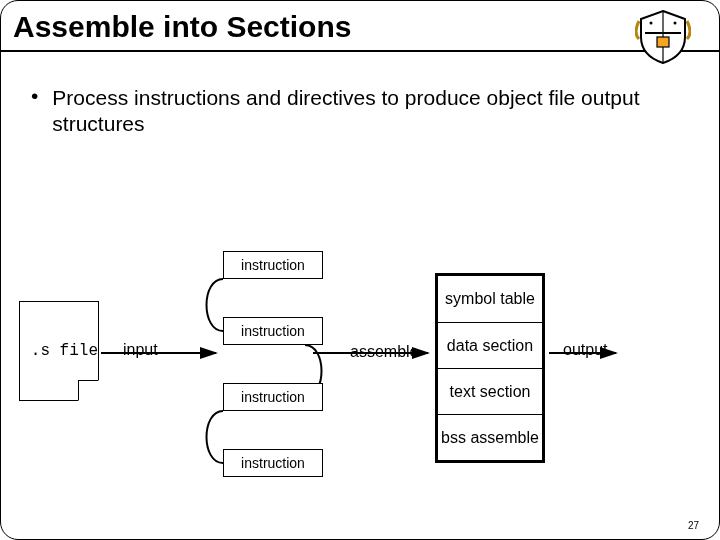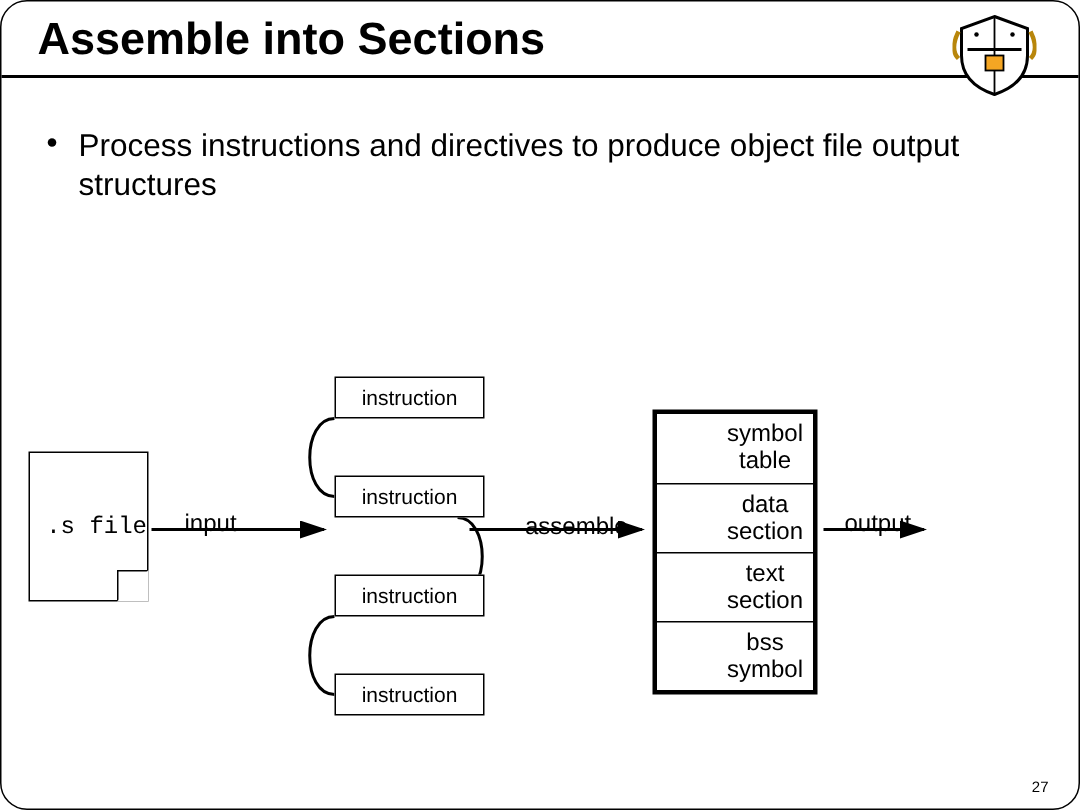--- a/index.html
+++ b/index.html
@@ -1,37 +1,37 @@
 <!DOCTYPE html>
 <html><head>
 <meta charset="utf-8">
 <style>
   * { box-sizing: border-box; margin: 0; padding: 0; }
   body { width: 720px; height: 540px; background: #fff; font-family: Arial, sans-serif; position: relative; overflow: hidden; }
   .slide { width: 720px; height: 540px; border: 1.5px solid #000; border-radius: 18px; position: relative; }
   .title-wrap { position: absolute; top: 9px; left: 0; width: 100%; }
-  .title { font-size: 30px; font-weight: bold; padding: 0 22px 6px 24px; }
+  .title { font-size: 30px; font-weight: bold; padding: 0 22px 6px 12px; }
   .divider { width: 100%; height: 2px; background: #000; }
   .crest { position: absolute; top: 8px; right: 28px; width: 56px; }
   .bullet-row { position: absolute; top: 84px; left: 30px; right: 30px; display: flex; font-size: 21px; }
   .bullet-dot { margin-right: 14px; line-height: 22px; }
   .bullet-text { line-height: 26px; }
   .diag { position: absolute; top: 230px; left: 0; width: 720px; height: 260px; }
   .filebox { position: absolute; width: 80px; height: 100px; border: 1.5px solid #000; display: flex; align-items: center; justify-content: flex-end; font-size: 16px; font-family: "Courier New", monospace; text-align: center; }
   .filebox .fold { position: absolute; bottom: 0; right: 0; width: 20px; height: 20px; border-left: 1.5px solid #000; border-top: 1.5px solid #000; background: #fff; }
   .filebox .foldtri { position: absolute; bottom: -1px; right: -1px; width: 0; height: 0; border-bottom: 21px solid #fff; border-left: 21px solid transparent; }
   .filebox-s { top: 70px; left: 18px; }
   .filebox-o { top: 70px; right: 18px; }
   .instr { position: absolute; left: 222px; width: 100px; height: 28px; border: 1.5px solid #000; background: #fff; font-size: 14px; display: flex; align-items: center; justify-content: center; }
   .instr1 { top: 20px; }
   .instr2 { top: 86px; }
   .instr3 { top: 152px; }
   .instr4 { top: 218px; }
   .sectbl { position: absolute; left: 434px; width: 110px; border: 3px solid #000; }
-  .sectbox { height: 46px; display: flex; align-items: center; justify-content: center; text-align: center; font-size: 16px; line-height: 18px; border-top: 1.5px solid #000; padding-left: 40px; }
+  .sectbox { height: 46px; display: flex; align-items: center; justify-content: center; text-align: center; font-size: 16px; line-height: 18px; border-top: 1.5px solid #000; }
   .sectbox:first-child { border-top: none; }
   .arrow-label { position: absolute; font-size: 16px; text-align: right; }
   .lb-input { top: 110px; left: 122px; }
   .lb-assemble { top: 112px; left: 349px; }
   .lb-output { top: 110px; left: 562px; }
   .pagenum { position: absolute; bottom: 8px; right: 20px; font-size: 10px; }
   svg.arrows { position: absolute; top: 0; left: 0; }
 </style>
 </head>
 <body>
@@ -89,21 +89,21 @@
 
     <div class="instr instr1">instruction</div>
     <div class="instr instr2">instruction</div>
     <div class="instr instr3">instruction</div>
     <div class="instr instr4">instruction</div>
 
     <div class="sectbl" style="top:42px">
       <div class="sectbox">symbol table</div>
       <div class="sectbox">data section</div>
       <div class="sectbox">text section</div>
-      <div class="sectbox">bss symbol</div>
+      <div class="sectbox">bss assemble</div>
     </div>
 
 
     <div class="arrow-label lb-input">input</div>
     <div class="arrow-label lb-assemble">assemble</div>
     <div class="arrow-label lb-output">output</div>
 
   </div>
 
   <div class="pagenum">27</div>

